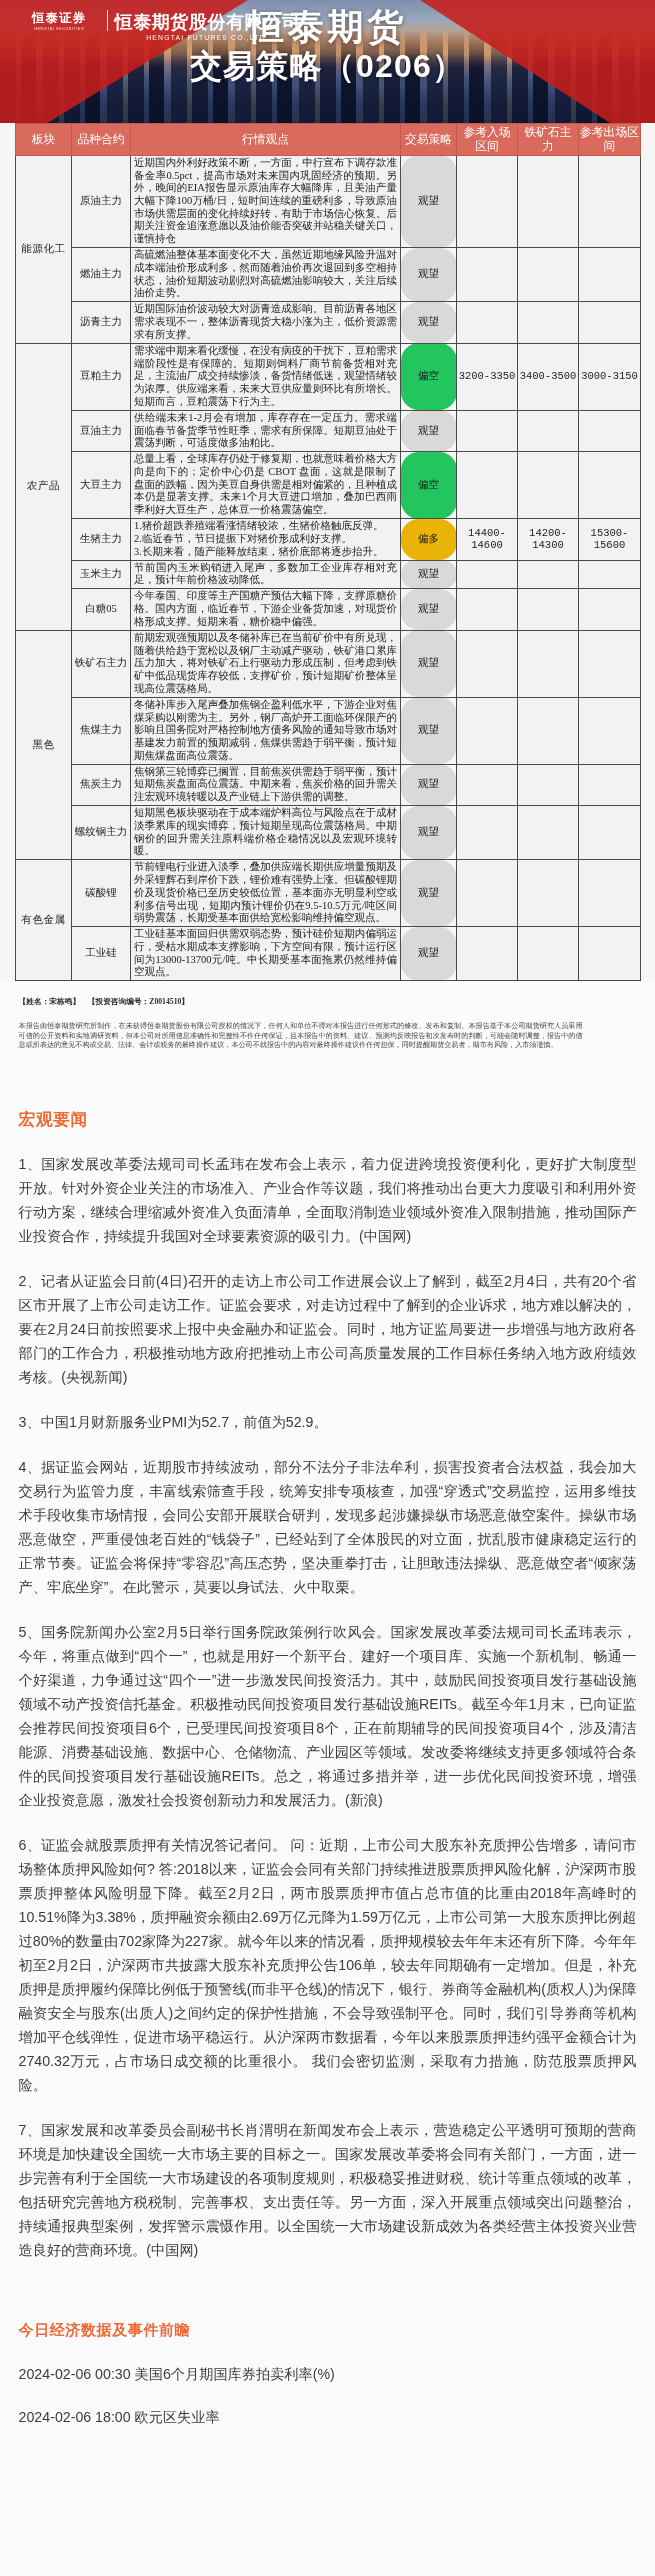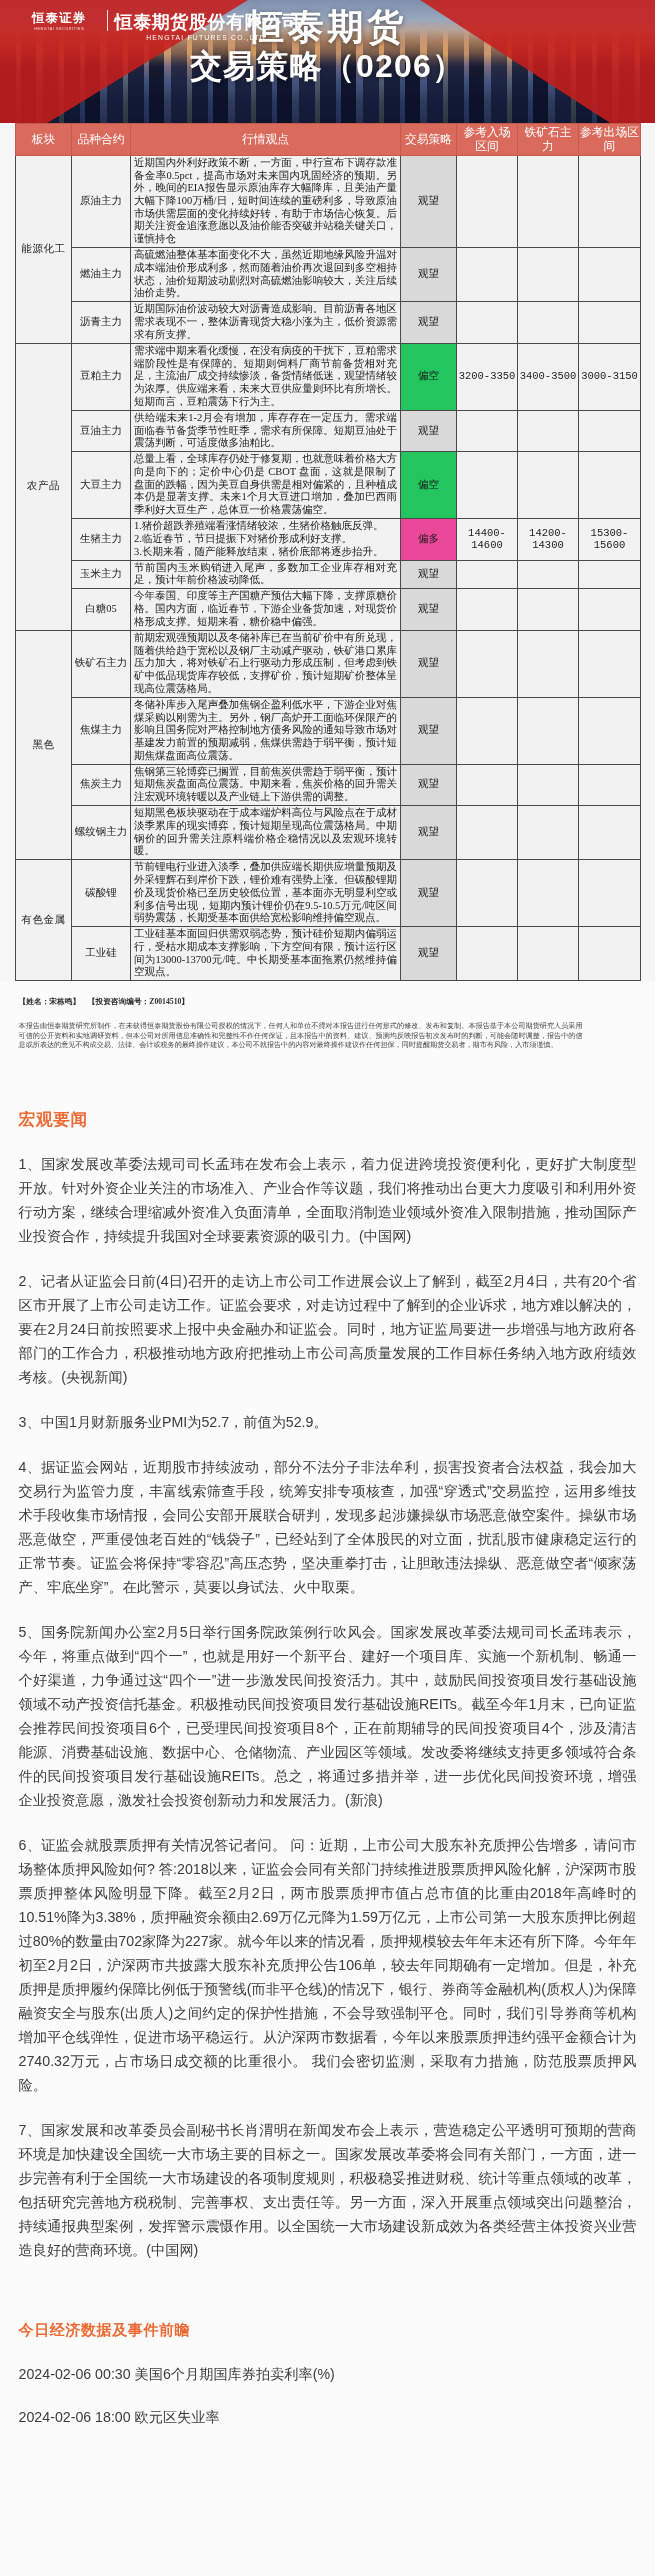--- a/index.html
+++ b/index.html
@@ -49,25 +49,25 @@
     background:#d96a5c;color:#fff;font-size:11.8px;font-weight:normal;
     line-height:14.2px;padding:1.2px 0.6px;border:0.6px solid #c25a4e;
   }
   table.strategy td{
     border:0.6px solid #4a4a4a;background:#f2f2f2;
     font-size:10.5px;line-height:12.7px;vertical-align:middle;
   }
   td.sec{width:56px;text-align:center;font-size:11px;letter-spacing:0.6px;}
   td.con{width:59px;text-align:center;font-size:10.5px;}
   td.view{width:270px;text-align:justify;padding:1.2px 3.1px;white-space:pre-line;}
-  td.strat{width:56px;text-align:center;font-size:11px;}
+  td.strat{width:56px;text-align:center;font-size:11px;border-radius:18px;}
   td.rng{width:61px;text-align:center;font-size:9px;font-family:"Liberation Mono", monospace;}
   td.strat.s-watch{background:#d9d9d9;}
   td.strat.s-short{background:#22c55e;}
-  td.strat.s-long{background:#ec4899;margin-top:20px;}
+  td.strat.s-long{background:#eab308;margin-top:20px;}
   tr.sec-start td{border-top:1.5px solid #2b2b2b;}
   
   .analyst{margin:16px 0 0 18.6px;font-family:"Liberation Serif", serif;font-size:7.7px;color:#2e2e2e;font-weight:bold;}
   .disclaimer{margin:15px 18.6px 0 18.6px;width:564px;font-family:"Liberation Serif", serif;
     font-size:7.1px;line-height:9.3px;color:#3f3f3f;text-align:justify;}
   
   .news{padding:0 18.6px;}
   .news-heading{margin-top:58px;font-size:16.7px;font-weight:bold;color:#ed6a35;letter-spacing:0.6px;}
   .news p{margin:21px 0 0 0;font-size:14.2px;line-height:24px;text-align:justify;color:#3c3c3c;}
   .cal-heading{margin-top:59px;font-size:15px;font-weight:bold;color:#ed6a35;letter-spacing:0.6px;}

